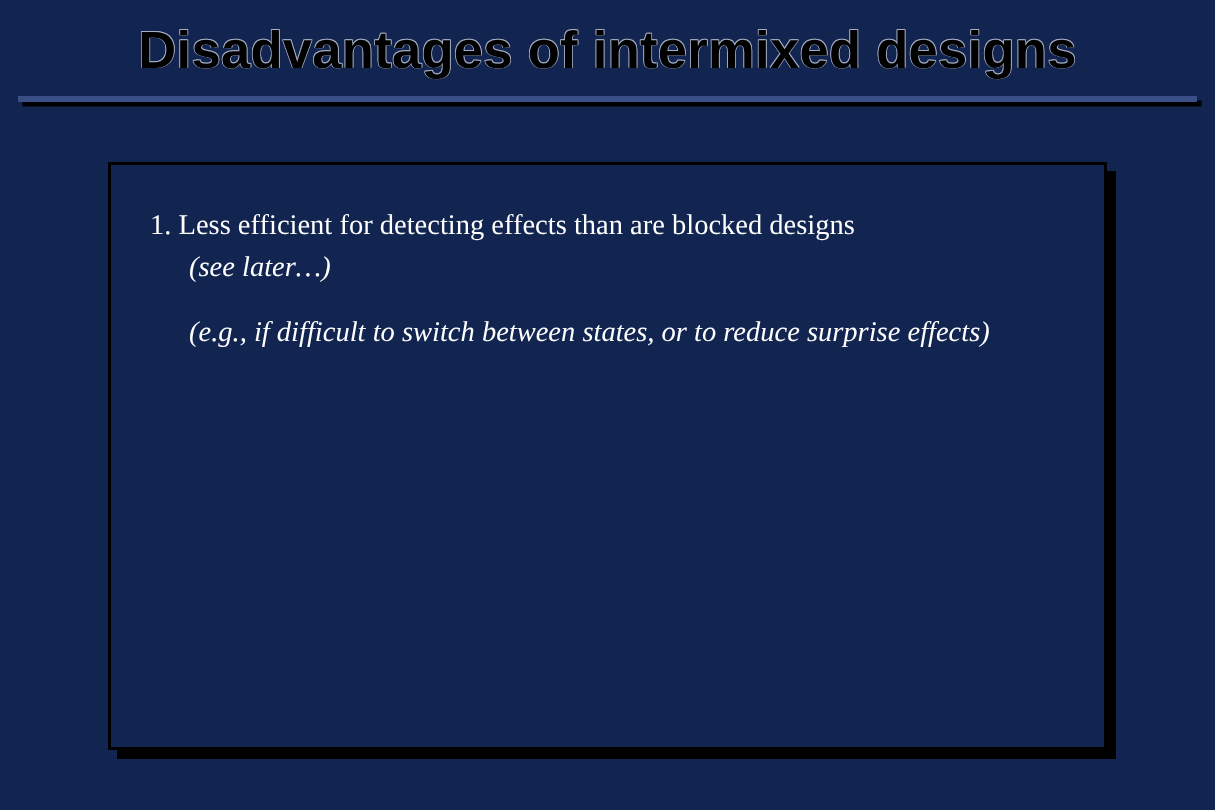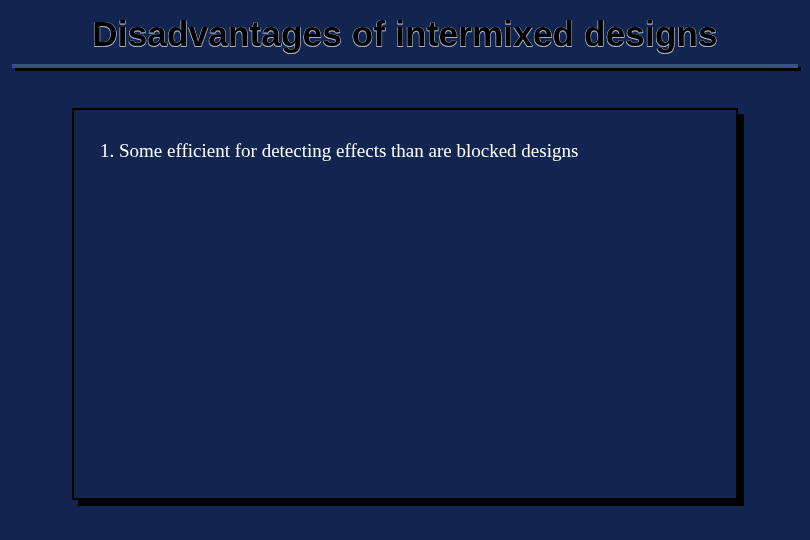--- a/index.html
+++ b/index.html
@@ -104,22 +104,24 @@
     <div class="divider"></div>
   </div>
 
   <div class="content-box-wrap">
     <div class="content-box-shadow"></div>
     <div class="content-box">
       <ol class="list">
         <li class="item">
           <span class="main">
             <span>1.</span>
-            <span>Some efficient for detecting effects than are blocked designs</span>
+            <span>Less efficient for detecting effects than are blocked designs</span>
           </span>
+          <span class="sub">(see later…)</span>
         </li>
         <li class="item">
+          <span class="sub">(e.g., if difficult to switch between states, or to reduce surprise effects)</span>
         </li>
       </ol>
     </div>
   </div>
 
 </div>
 
 </body></html>

